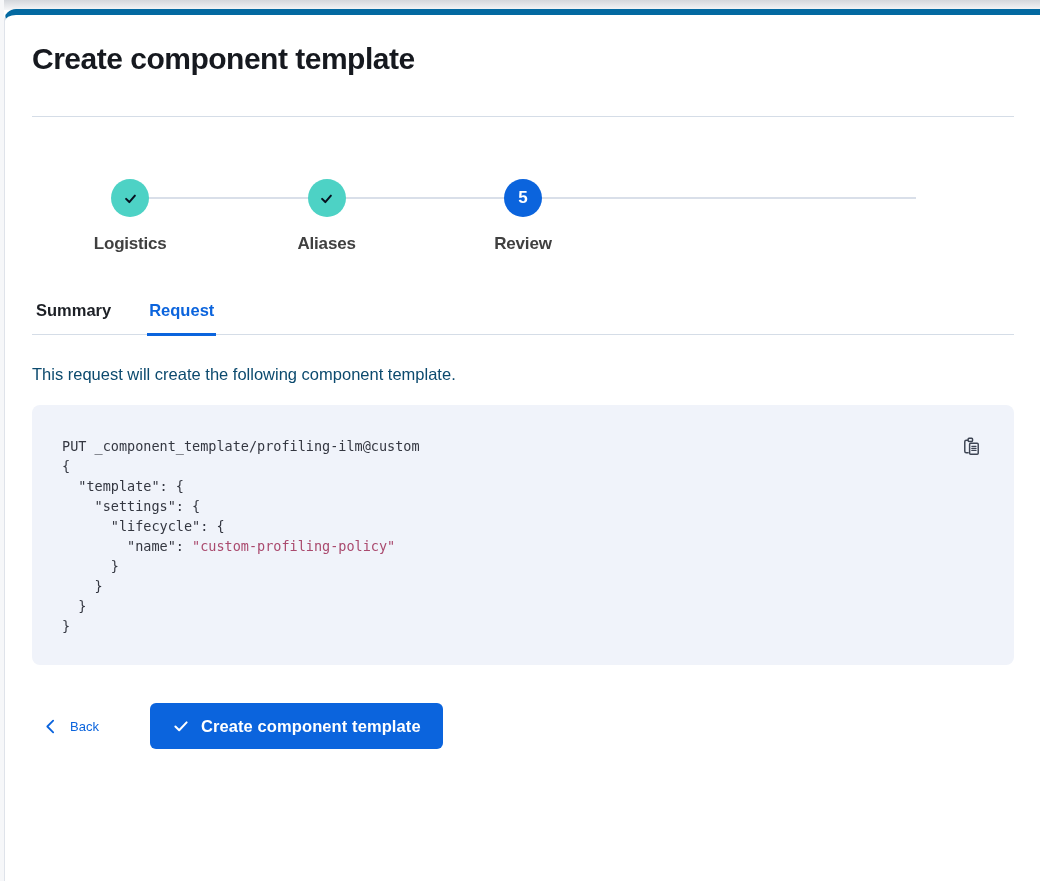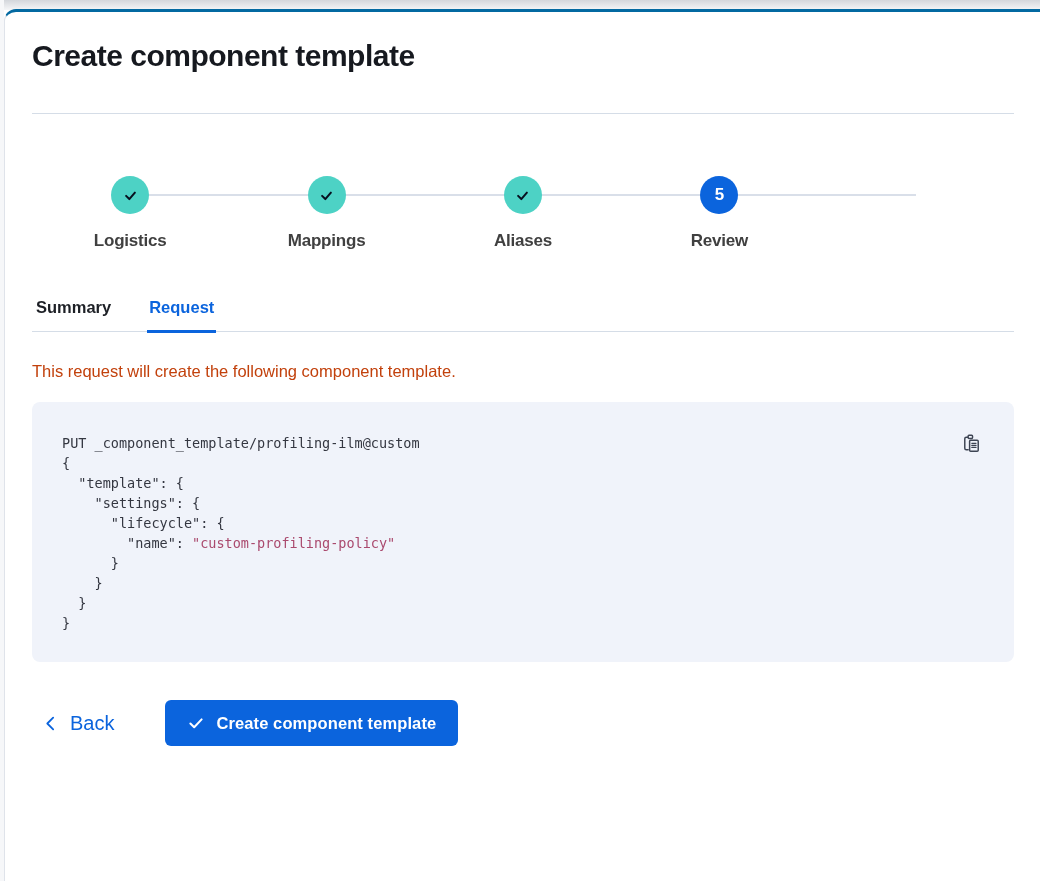--- a/index.html
+++ b/index.html
@@ -16,21 +16,21 @@
     z-index: 0;
   }
   .left-gutter {
     position: absolute; left: 0; top: 0; bottom: 0; width: 4px;
     background: #f6f7f9; z-index: 0;
   }
   .card {
     position: absolute; left: 4px; top: 9px; right: 0; bottom: 0;
     background: #ffffff;
     border-left: 1px solid #dfe3ea;
-    border-top: 3px solid #0369a1;
+    border-top: 6px solid #0369a1;
     border-top-left-radius: 12px;
     z-index: 1;
   }
   .content { padding: 0 26px 0 27px; }
 
   h1.page-title {
     margin: 26px 0 0; font-size: 30px; line-height: 36px;
     font-weight: 700; color: #16191f; letter-spacing: -0.5px;
   }
   hr.title-divider {
@@ -71,21 +71,21 @@
   }
   .tab {
     padding: 0 2px 13px; font-size: 16.5px; font-weight: 700;
     color: #1d2026; cursor: pointer;
     border-bottom: 3px solid transparent; margin-bottom: -2px;
     background: none; border-top: none; border-left: none; border-right: none;
     font-family: inherit;
   }
   .tab.selected { color: var(--primary, #0b64dd); border-bottom-color: var(--primary, #0b64dd); }
 
-  .description { margin-top: 27px; font-size: 16.5px; line-height: 24px; color: #c2410c; }
+  .description { margin-top: 27px; font-size: 16.5px; line-height: 24px; color: #0c4a6e; }
 
   
   .code-panel {
     position: relative; margin-top: 19px;
     background: #f0f3fa; border-radius: 8px;
     padding: 31px 83px 29px 30px;
   }
   pre.code {
     margin: 0; font-family: "DejaVu Sans Mono", monospace;
     font-size: 13.5px; line-height: 20px; color: #343741;
@@ -97,21 +97,21 @@
   .copy-btn {
     position: absolute; top: 30px; right: 31px;
     width: 24px; height: 24px; padding: 1px;
     background: none; border: none; cursor: pointer;
   }
 
   
   .footer { margin-top: 38px; display: flex; align-items: center; }
   .back-btn {
     display: flex; align-items: center; gap: 11px;
-    color: var(--primary, #0b64dd); font-size: 20px; font-weight: 500;
+    color: var(--primary, #0b64dd); font-size: 13px; font-weight: 500;
     background: none; border: none; cursor: pointer; padding: 0 8px 0 10px;
     font-family: inherit;
   }
   .submit-btn {
     margin-left: 43px; height: 46px; padding: 0 22px;
     background: var(--primary, #0b64dd); color: #ffffff;
     border: none; border-radius: 6px;
     font-size: 16.5px; font-weight: 600; letter-spacing: 0.1px;
     display: flex; align-items: center; gap: 11px;
     cursor: pointer; font-family: inherit;
@@ -133,29 +133,20 @@
       <div class="stepper-line"></div>
       <div class="steps">
           <div class="step">
     <div class="step-circle complete">
       <svg class="step-check" width="19" height="19" viewBox="0 0 16 16" fill="none" stroke="#07101f" stroke-width="1.7" stroke-linecap="round" stroke-linejoin="round">
         <path d="M4.3 8.3 L7 11 L11.7 5.6"></path>
       </svg>
 
     </div>
     <div class="step-label">Logistics</div>
-  </div>
-          <div class="step">
-    <div class="step-circle complete">
-      <svg class="step-check" width="19" height="19" viewBox="0 0 16 16" fill="none" stroke="#07101f" stroke-width="1.7" stroke-linecap="round" stroke-linejoin="round">
-        <path d="M4.3 8.3 L7 11 L11.7 5.6"></path>
-      </svg>
-
-    </div>
-    <div class="step-label">Mappings</div>
   </div>
           <div class="step">
     <div class="step-circle complete">
       <svg class="step-check" width="19" height="19" viewBox="0 0 16 16" fill="none" stroke="#07101f" stroke-width="1.7" stroke-linecap="round" stroke-linejoin="round">
         <path d="M4.3 8.3 L7 11 L11.7 5.6"></path>
       </svg>
 
     </div>
     <div class="step-label">Aliases</div>
   </div>

